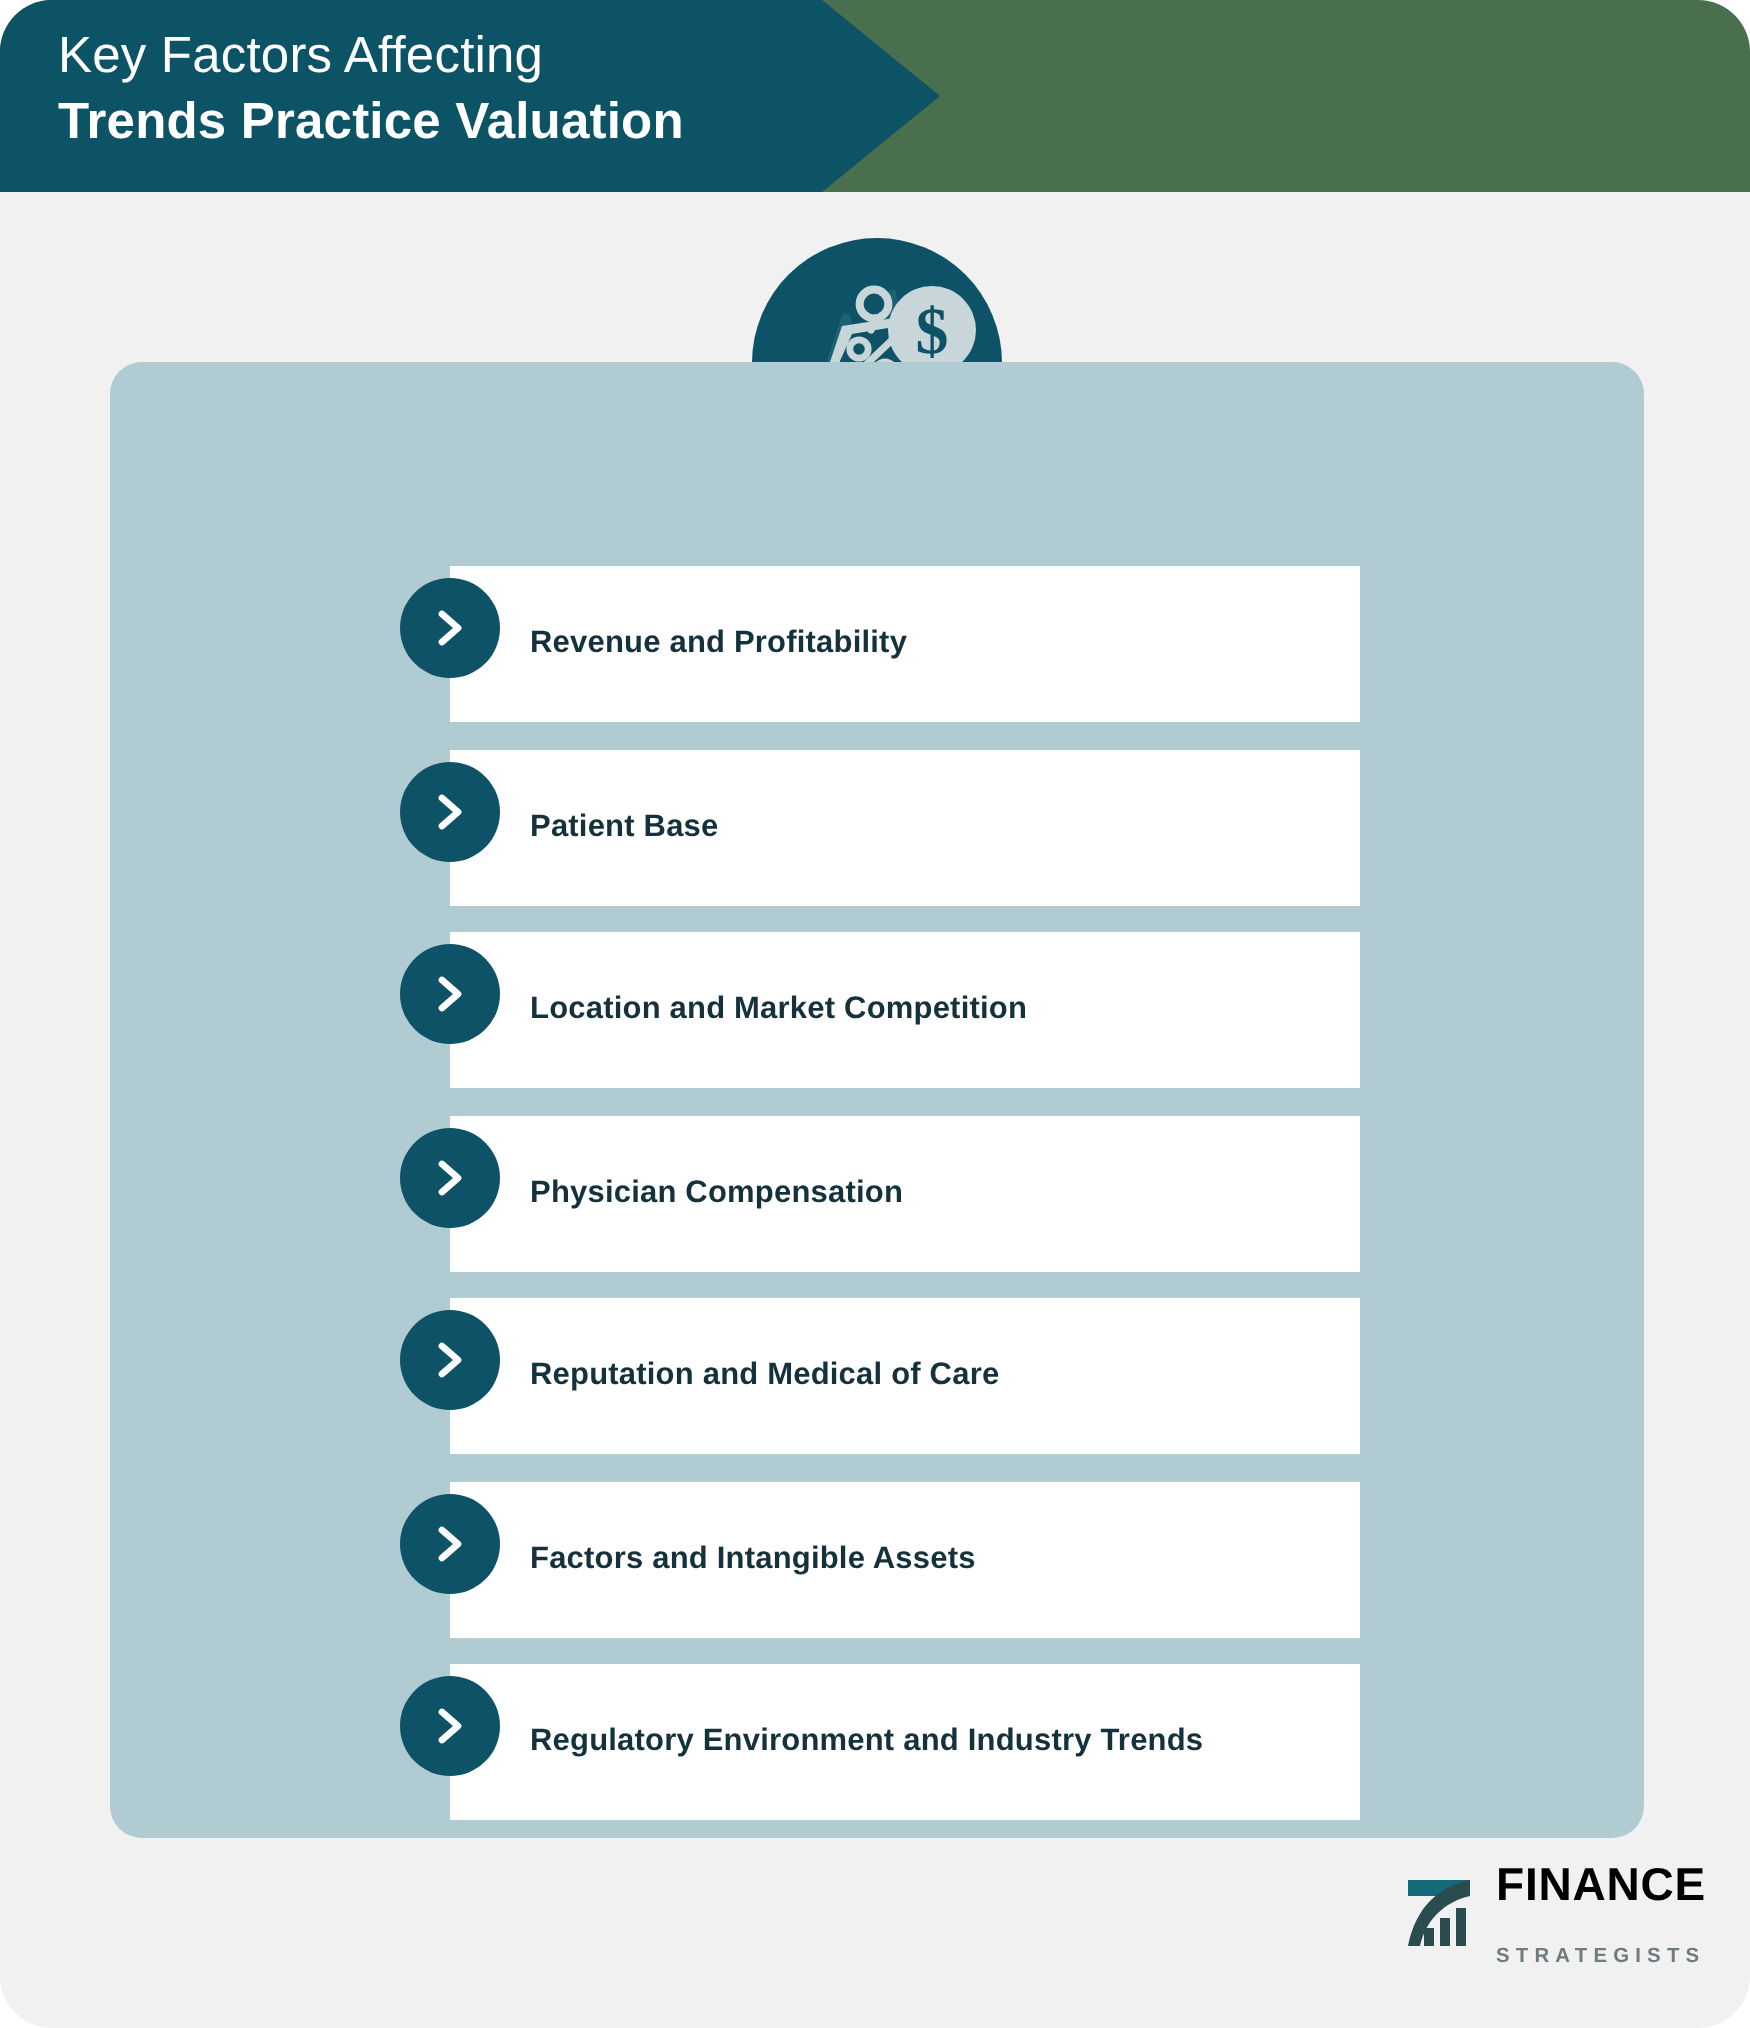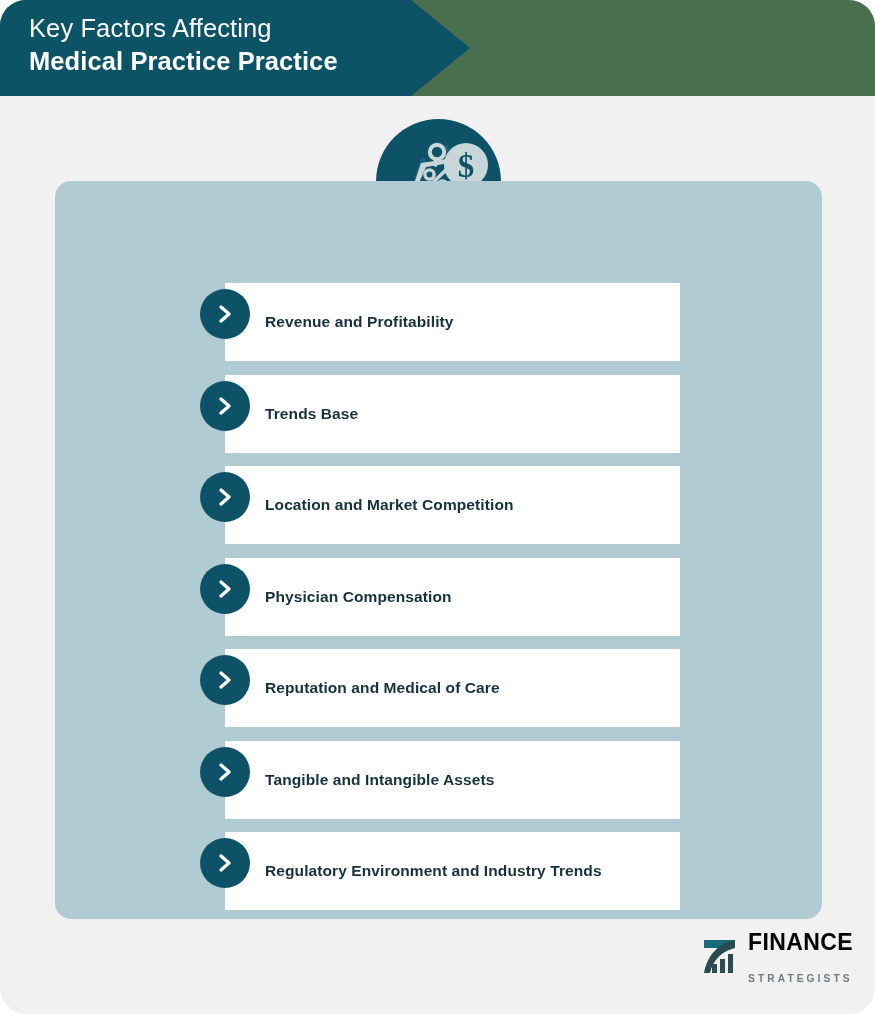--- a/index.html
+++ b/index.html
@@ -167,21 +167,21 @@
 </style>
 </head>
 <body>
 
 <div id="infographic">
 
   <div class="green-band"></div>
 
   <div class="header-banner">
     <div class="header-line1">Key Factors Affecting</div>
-    <div class="header-line2">Medical Practice Practice</div>
+    <div class="header-line2">Trends Practice Valuation</div>
   </div>
 
   <div class="hero-icon">
     <svg width="125" height="125" viewBox="0 0 125 125" aria-hidden="true">
 
       <g fill="none" stroke="#1B6275" stroke-width="4.6" stroke-linecap="round" stroke-linejoin="round">
         <path d="M8 73 H36 L47 40 L58 96 L70 28 L82 90 L91 66 L99 73 H118"></path>
       </g>
 
       <g>
@@ -222,21 +222,21 @@
       </div>
       <div class="row-bullet">
         <svg width="24" height="24" viewBox="0 0 24 24" aria-hidden="true">
           <path d="M8 5 L16 12 L8 19" fill="none" stroke="#ffffff" stroke-width="3.4" stroke-linecap="round" stroke-linejoin="round"></path>
         </svg>
       </div>
     </div>
 
     <div class="row">
       <div class="row-card">
-        <span class="row-label">Trends Base</span>
+        <span class="row-label">Patient Base</span>
       </div>
       <div class="row-bullet">
         <svg width="24" height="24" viewBox="0 0 24 24" aria-hidden="true">
           <path d="M8 5 L16 12 L8 19" fill="none" stroke="#ffffff" stroke-width="3.4" stroke-linecap="round" stroke-linejoin="round"></path>
         </svg>
       </div>
     </div>
 
     <div class="row">
       <div class="row-card">
@@ -266,21 +266,21 @@
       </div>
       <div class="row-bullet">
         <svg width="24" height="24" viewBox="0 0 24 24" aria-hidden="true">
           <path d="M8 5 L16 12 L8 19" fill="none" stroke="#ffffff" stroke-width="3.4" stroke-linecap="round" stroke-linejoin="round"></path>
         </svg>
       </div>
     </div>
 
     <div class="row">
       <div class="row-card">
-        <span class="row-label">Tangible and Intangible Assets</span>
+        <span class="row-label">Factors and Intangible Assets</span>
       </div>
       <div class="row-bullet">
         <svg width="24" height="24" viewBox="0 0 24 24" aria-hidden="true">
           <path d="M8 5 L16 12 L8 19" fill="none" stroke="#ffffff" stroke-width="3.4" stroke-linecap="round" stroke-linejoin="round"></path>
         </svg>
       </div>
     </div>
 
     <div class="row">
       <div class="row-card">

